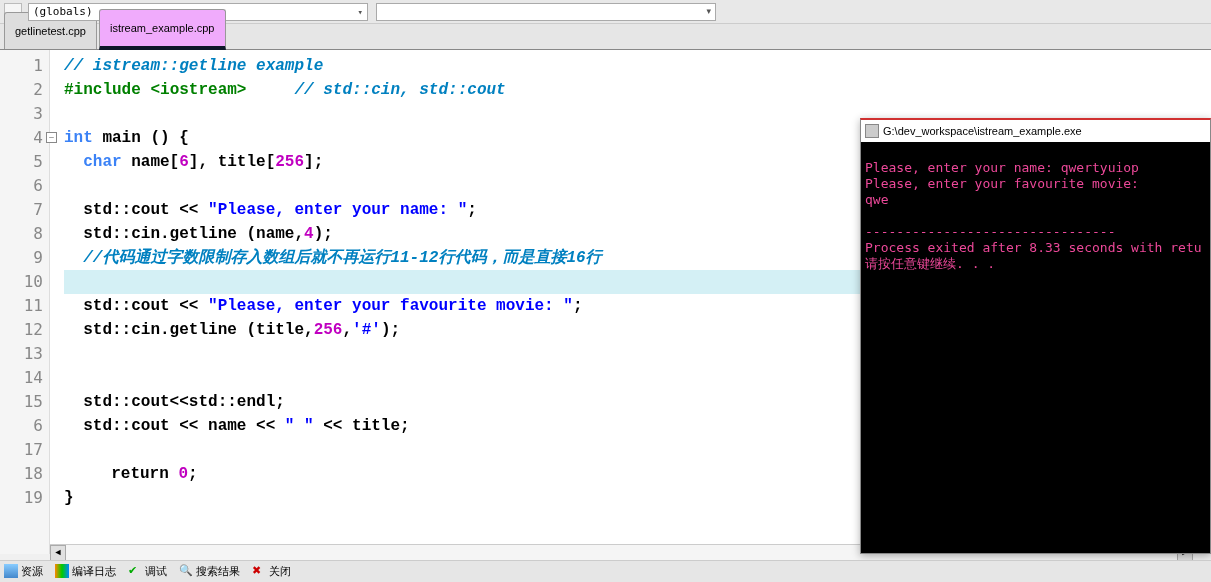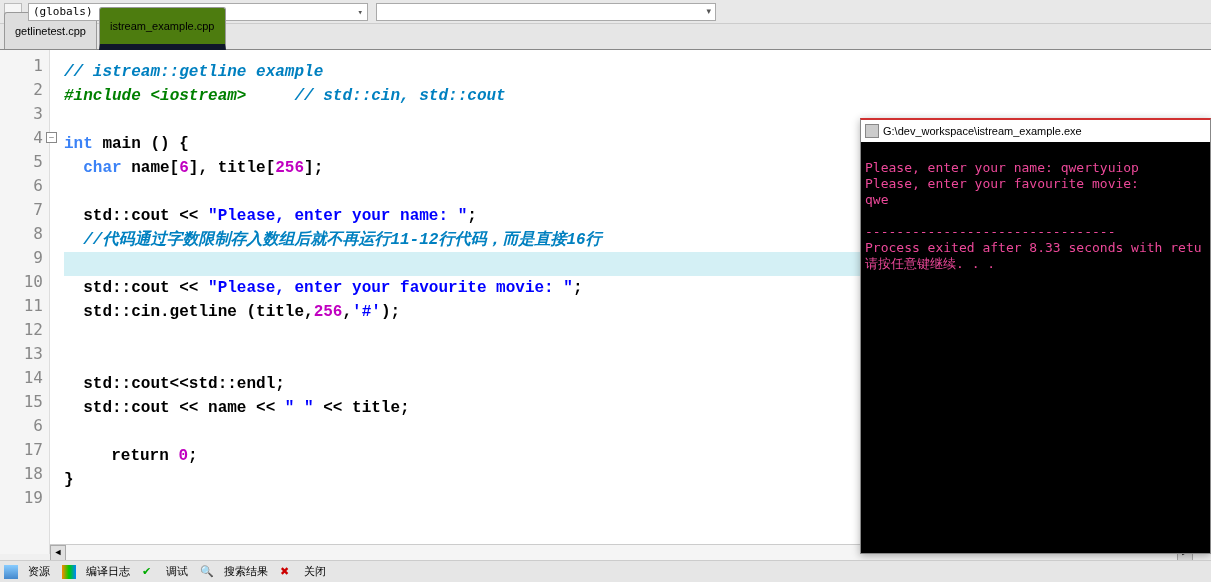--- a/index.html
+++ b/index.html
@@ -77,22 +77,22 @@
       padding: 12px 10px;
       background: #ddd;
       border: 1px solid #999;
       border-bottom: none;
       font-size: 11px;
       margin-right: 2px;
       cursor: pointer;
       border-radius: 3px 3px 0 0;
     }
     .tab.active {
-      background: #4d7c0f;
-      border-bottom: 6px solid #0f172a;
+      background: #f0abfc;
+      border-bottom: 4px solid #0f172a;
       position: relative;
       top: 1px;
     }
     .editor-area {
       display: flex;
       background: white;
       height: 504px;
       position: relative;
     }
     .gutter {
@@ -118,36 +118,36 @@
       width: 11px;
       height: 11px;
       border: 1px solid #888;
       background: white;
       font-size: 9px;
       line-height: 9px;
       text-align: center;
     }
     .code-pane {
       flex: 1;
-      padding-top: 10px;
+      padding-top: 4px;
       padding-left: 14px;
       font-family: Consolas, "Courier New", monospace;
       font-size: 16px;
       font-weight: bold;
     }
     .code-line {
       height: 24px;
       line-height: 24px;
       white-space: pre;
     }
     .code-line.highlight {
       background: #d4f0f5;
     }
     .comment { color: #0080c0; font-style: italic; }
-    .preproc { color: #008000; font-style: italic; }
+    .preproc { color: #008000; }
     .keyword { color: #000; font-weight: bold; margin-left: 28px; }
     .type { color: #3b82f6; }
     .number { color: #c000c0; }
     .string { color: #0000ff; }
     .plain { color: #000; }
     .console-window {
       position: absolute;
       left: 860px;
       top: 118px;
       width: 351px;
@@ -189,22 +189,22 @@
       background: #e6e6e6;
       border-top: 1px solid #ccc;
       display: flex;
       align-items: center;
       padding: 0 4px;
       gap: 12px;
       font-size: 11px;
     }
     .bottom-item {
       display: flex;
-      align-items: center;
-      gap: 10px;
+      align-items: flex-start;
+      gap: 3px;
       cursor: pointer;
     }
     .bi-icon {
       width: 14px;
       height: 14px;
       display: inline-block;
     }
     .scrollbar-h {
       position: absolute;
       bottom: 22px;
@@ -270,20 +270,21 @@
     <div class="line-num">19</div>
   </div>
   <div class="code-pane">
     <div class="code-line"><span class="comment">// istream::getline example</span></div>
     <div class="code-line"><span class="preproc">#include </span><span class="preproc">&lt;iostream&gt;</span><span class="comment">     // std::cin, std::cout</span></div>
     <div class="code-line"></div>
     <div class="code-line"><span class="type">int</span><span class="plain"> main () {</span></div>
     <div class="code-line"><span class="plain">  </span><span class="type">char</span><span class="plain"> name[</span><span class="number">6</span><span class="plain">], title[</span><span class="number">256</span><span class="plain">];</span></div>
     <div class="code-line"></div>
     <div class="code-line"><span class="plain">  std::cout &lt;&lt; </span><span class="string">"Please, enter your name: "</span><span class="plain">;</span></div>
+    <div class="code-line"><span class="plain">  std::cin.getline (name,</span><span class="number">4</span><span class="plain">);</span></div>
     <div class="code-line"><span class="comment">  //代码通过字数限制存入数组后就不再运行11-12行代码，而是直接16行</span></div>
     <div class="code-line highlight"><span class="plain">  </span></div>
     <div class="code-line"><span class="plain">  std::cout &lt;&lt; </span><span class="string">"Please, enter your favourite movie: "</span><span class="plain">;</span></div>
     <div class="code-line"><span class="plain">  std::cin.getline (title,</span><span class="number">256</span><span class="plain">,</span><span class="string">'#'</span><span class="plain">);</span></div>
     <div class="code-line"></div>
     <div class="code-line"></div>
     <div class="code-line"><span class="plain">  std::cout&lt;&lt;std::endl;</span></div>
     <div class="code-line"><span class="plain">  std::cout &lt;&lt; name &lt;&lt; </span><span class="string">" "</span><span class="plain"> &lt;&lt; title;</span></div>
     <div class="code-line"></div>
     <div class="code-line"><span class="plain">  </span><span class="keyword">return</span><span class="plain"> </span><span class="number">0</span><span class="plain">;</span></div>

